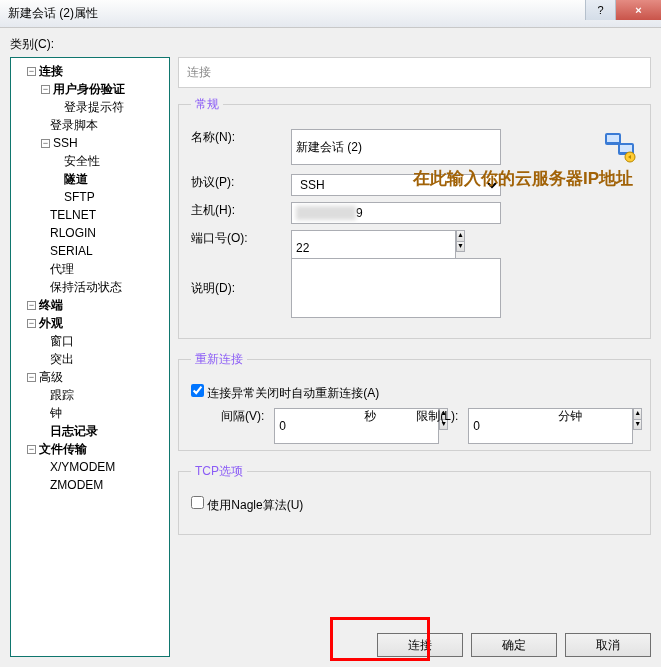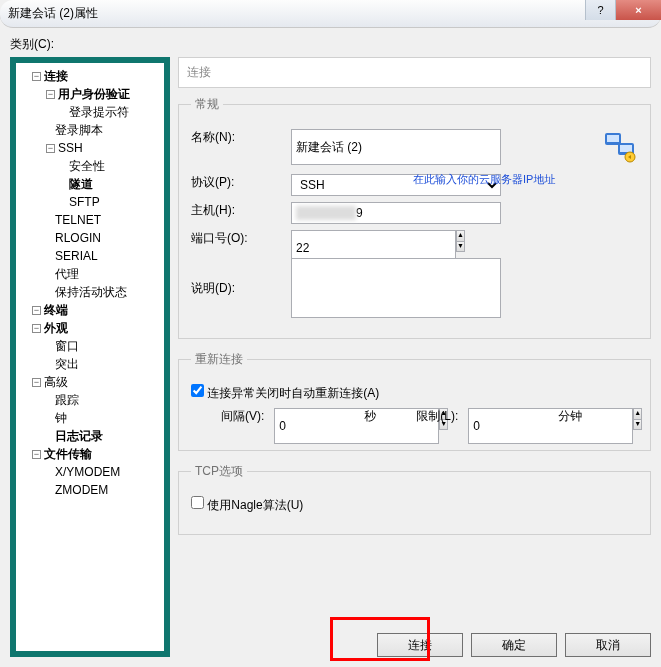--- a/index.html
+++ b/index.html
@@ -1,47 +1,47 @@
 <!DOCTYPE html>
 <html><head>
 <meta charset="utf-8">
 <style>
 * { box-sizing: border-box; margin: 0; padding: 0; font-family: "Microsoft YaHei", "SimSun", sans-serif; font-size: 12px; }
 body { background: #f0f0f0; width: 661px; height: 667px; overflow: hidden; }
-.titlebar { height: 28px; background: linear-gradient(#fdfdfd, #e5e9ef); display: flex; align-items: center; padding-left: 8px; border-bottom: 1px solid #c8c8c8; position: relative; border-radius: 13px; }
+.titlebar { height: 28px; background: linear-gradient(#fdfdfd, #e5e9ef); display: flex; align-items: center; padding-left: 8px; border-bottom: 1px solid #c8c8c8; position: relative; }
 .titlebar-buttons { position: absolute; right: 0; top: 0; display: flex; }
 .tbtn { width: 30px; height: 20px; display: flex; align-items: center; justify-content: center; font-size: 11px; border-left: 1px solid #b5c0cc; background: linear-gradient(#e8edf4,#d4dde8); }
 .tbtn.close { width: 46px; background: linear-gradient(#e48b82,#c9544a); color: #fff; font-weight: bold; }
 .content { display: flex; height: calc(100% - 28px); padding: 8px 10px 10px 10px; flex-direction: column; }
 .category-label { margin-bottom: 4px; }
 .columns { display: flex; flex: 1; gap: 8px; min-height: 0; }
-.tree { width: 160px; border: 6px solid #0f766e; background: #fff; padding: 4px 2px; overflow: auto; }
+.tree { width: 160px; border: 1px solid #0f766e; background: #fff; padding: 4px 2px; overflow: auto; }
 .tree ul { list-style: none; padding-left: 14px; }
 .tree li { line-height: 18px; white-space: nowrap; }
 .tree .toggle { display: inline-block; width: 9px; height: 9px; border: 1px solid #8b8b8b; text-align: center; line-height: 7px; font-size: 9px; margin-right: 3px; color: #555; cursor: pointer; vertical-align: 1px; }
 .tree .dotted { display: inline-block; width: 9px; }
 .tree .bold { font-weight: bold; }
 .right { flex: 1; display: flex; flex-direction: column; min-width: 0; }
 .crumb { background: #fff; border: 1px solid #d0d0d0; padding: 6px 8px; color: #888; margin-bottom: 8px; }
 .panel { flex: 1; overflow: auto; }
 fieldset { border: 1px solid #d0d0d0; margin-bottom: 12px; padding: 10px 12px 14px 12px; }
-legend { padding: 0 4px; color: #737373; margin-top: 12px; }
+legend { padding: 0 4px; color: #8b5cf6; margin-top: 12px; }
 .row { display: flex; align-items: flex-start; margin: 6px 0; }
 .row label.fld { width: 100px; }
 .row input[type=text], .row select, .row textarea { border: 1px solid #abadb3; padding: 2px 4px; background: #fff; font-family: inherit; }
 .row input[type=text] { width: 210px; height: 36px; }
 .row select { width: 210px; height: 22px; }
 .row textarea { width: 210px; height: 60px; resize: none; }
 .spinner { width: 108px; height: 22px; display: inline-flex; }
 .spinner input { flex:1; border: 1px solid #abadb3; border-right:none; padding: 2px 4px; width: 80px; }
 .spinbtns { width: 16px; display: flex; flex-direction: column; border: 1px solid #abadb3; }
 .spinbtns div { flex:1; background: linear-gradient(#f4f4f4,#ddd); font-size: 7px; text-align:center; line-height:8px; cursor:pointer; }
 .spinbtns div:first-child { border-bottom:1px solid #abadb3; }
 .icon-net { width: 36px; height: 36px; }
-.annot { position: absolute; color: #1d4ed8; font-size: 11px; font-weight: normal; pointer-events: none; line-height: 22px; }
+.annot { position: absolute; color: #a16207; font-size: 17px; font-weight: bold; pointer-events: none; line-height: 22px; }
 .buttons { display: flex; justify-content: flex-end; gap: 8px; padding-top: 10px; }
 .btn { width: 86px; height: 24px; border: 1px solid #707070; background: linear-gradient(#f2f2f2,#e3e3e3); cursor: pointer; }
 .redbox { position: absolute; border: 3px solid #f00; pointer-events: none; }
 .host-blur { display:inline-block; width:60px; height:14px; background:#ddd; filter: blur(2px); vertical-align:middle; }
 </style>
 </head>
 <body>
 
 <div class="titlebar">
   <span>新建会话 (2)属性</span>

